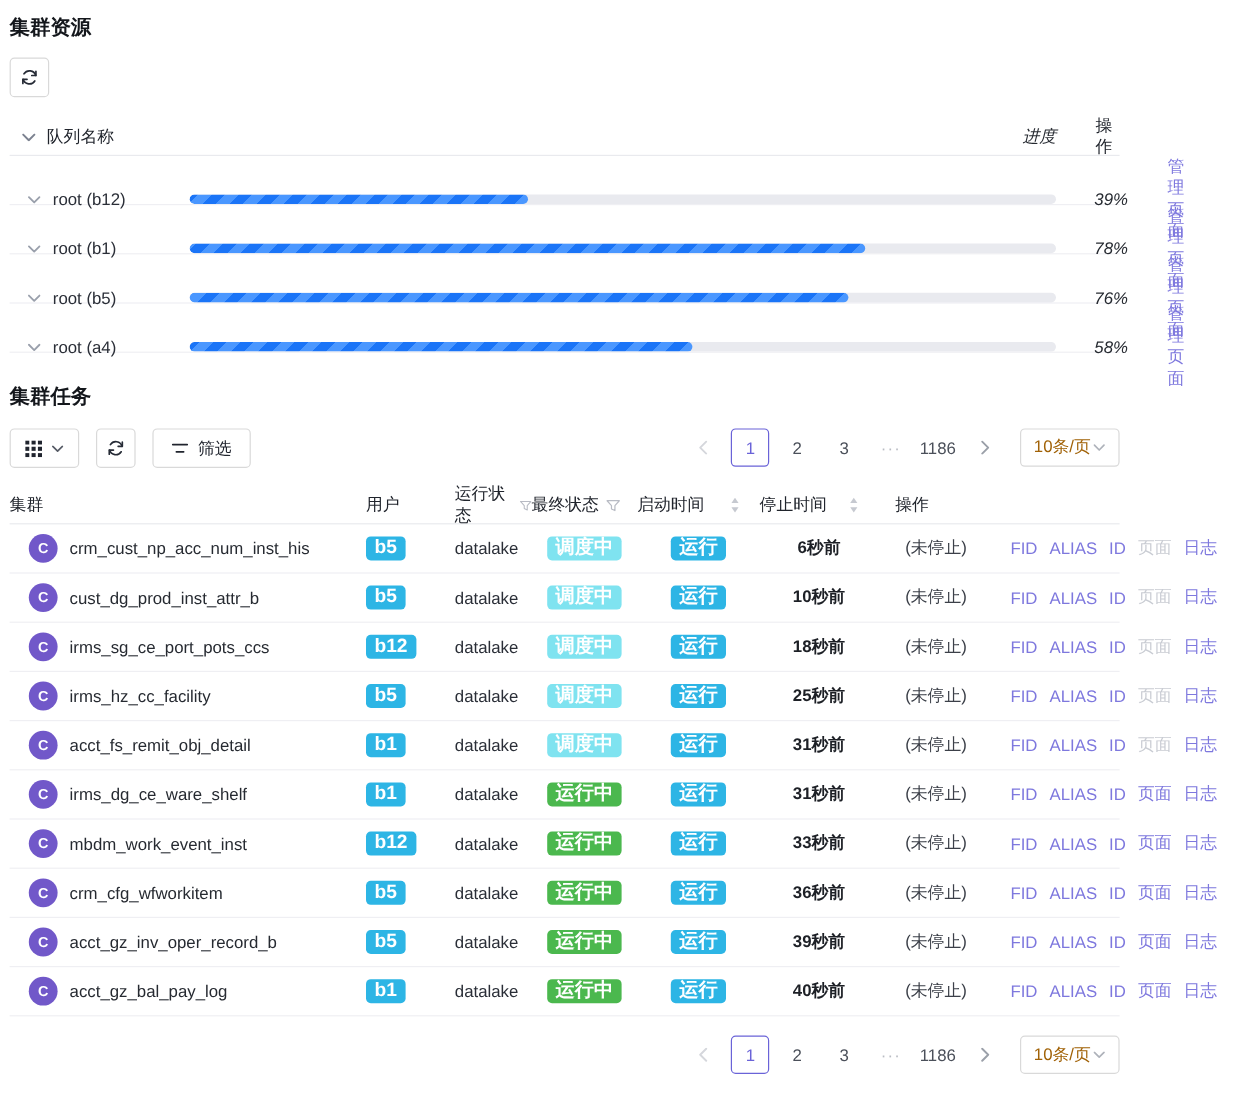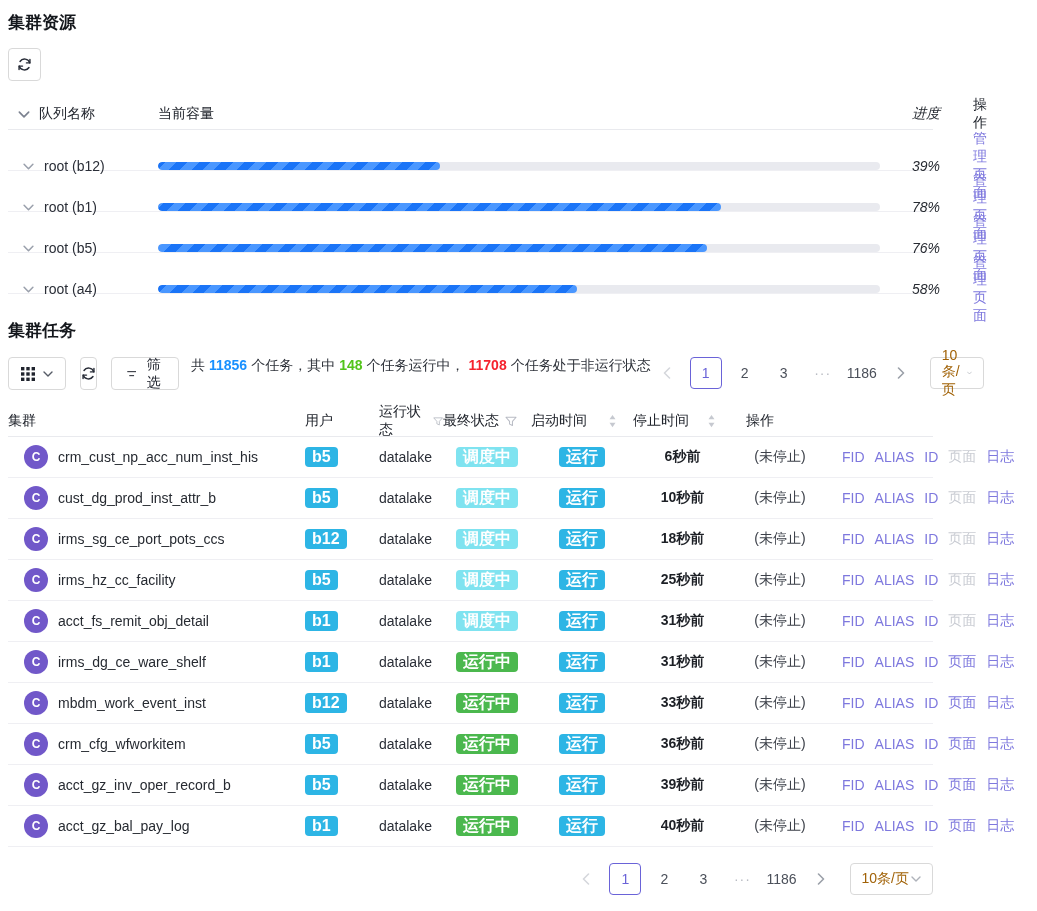--- a/index.html
+++ b/index.html
@@ -125,21 +125,20 @@
     <div class="res-wrap">
       <div class="res-grid res-header">
         <div class="q-cell">
           <span class="chev-row">
             <svg width="12" height="7" viewBox="0 0 10 6" fill="none" stroke="#7c8290" stroke-width="1.4" stroke-linecap="round" stroke-linejoin="round">
                 <polyline points="1,1 5,5 9,1"></polyline>
               </svg>
           </span>
           <span>队列名称</span>
         </div>
-        <div>当前容量</div>
         <div class="pct-cell">进度</div>
         <div class="act-cell">操作</div>
       </div>
       <div>
   <div class="res-grid res-row">
     <div class="q-cell">
       <span class="chev-row">
         <svg width="11" height="7" viewBox="0 0 10 6" fill="none" stroke="#9aa0ac" stroke-width="1.4" stroke-linecap="round" stroke-linejoin="round">
                   <polyline points="1,1 5,5 9,1"></polyline>
                 </svg>
@@ -249,23 +248,20 @@
         </svg>
       </button>
       <button class="btn filter-btn">
         <svg width="14" height="12" viewBox="0 0 14 12" stroke="#20242e" stroke-width="1.5" stroke-linecap="round">
             <line x1="1" y1="2.5" x2="13" y2="2.5"></line>
             <line x1="4" y1="8.5" x2="10" y2="8.5"></line>
           </svg>
         <span>筛选</span>
       </button>
 
-      <span class="summary">
-        <span>共</span><span class="n n-blue">11856</span><span>个任务，其中</span><span class="n n-green">148</span><span>个任务运行中，</span><span class="n n-red">11708</span><span>个任务处于非运行状态</span>
-      </span>
 
       <div style="margin-left:auto; display:flex;">
   <div class="pagination">
     <span class="pg-item pg-prev">
       <svg width="8" height="12" viewBox="0 0 8 12" fill="none" stroke="currentColor" stroke-width="1.6" stroke-linecap="round" stroke-linejoin="round">
                 <polyline points="6.5,1 1.5,6 6.5,11"></polyline>
               </svg>
     </span>
     <span class="pg-item active">1</span>
     <span class="pg-item">2</span>

